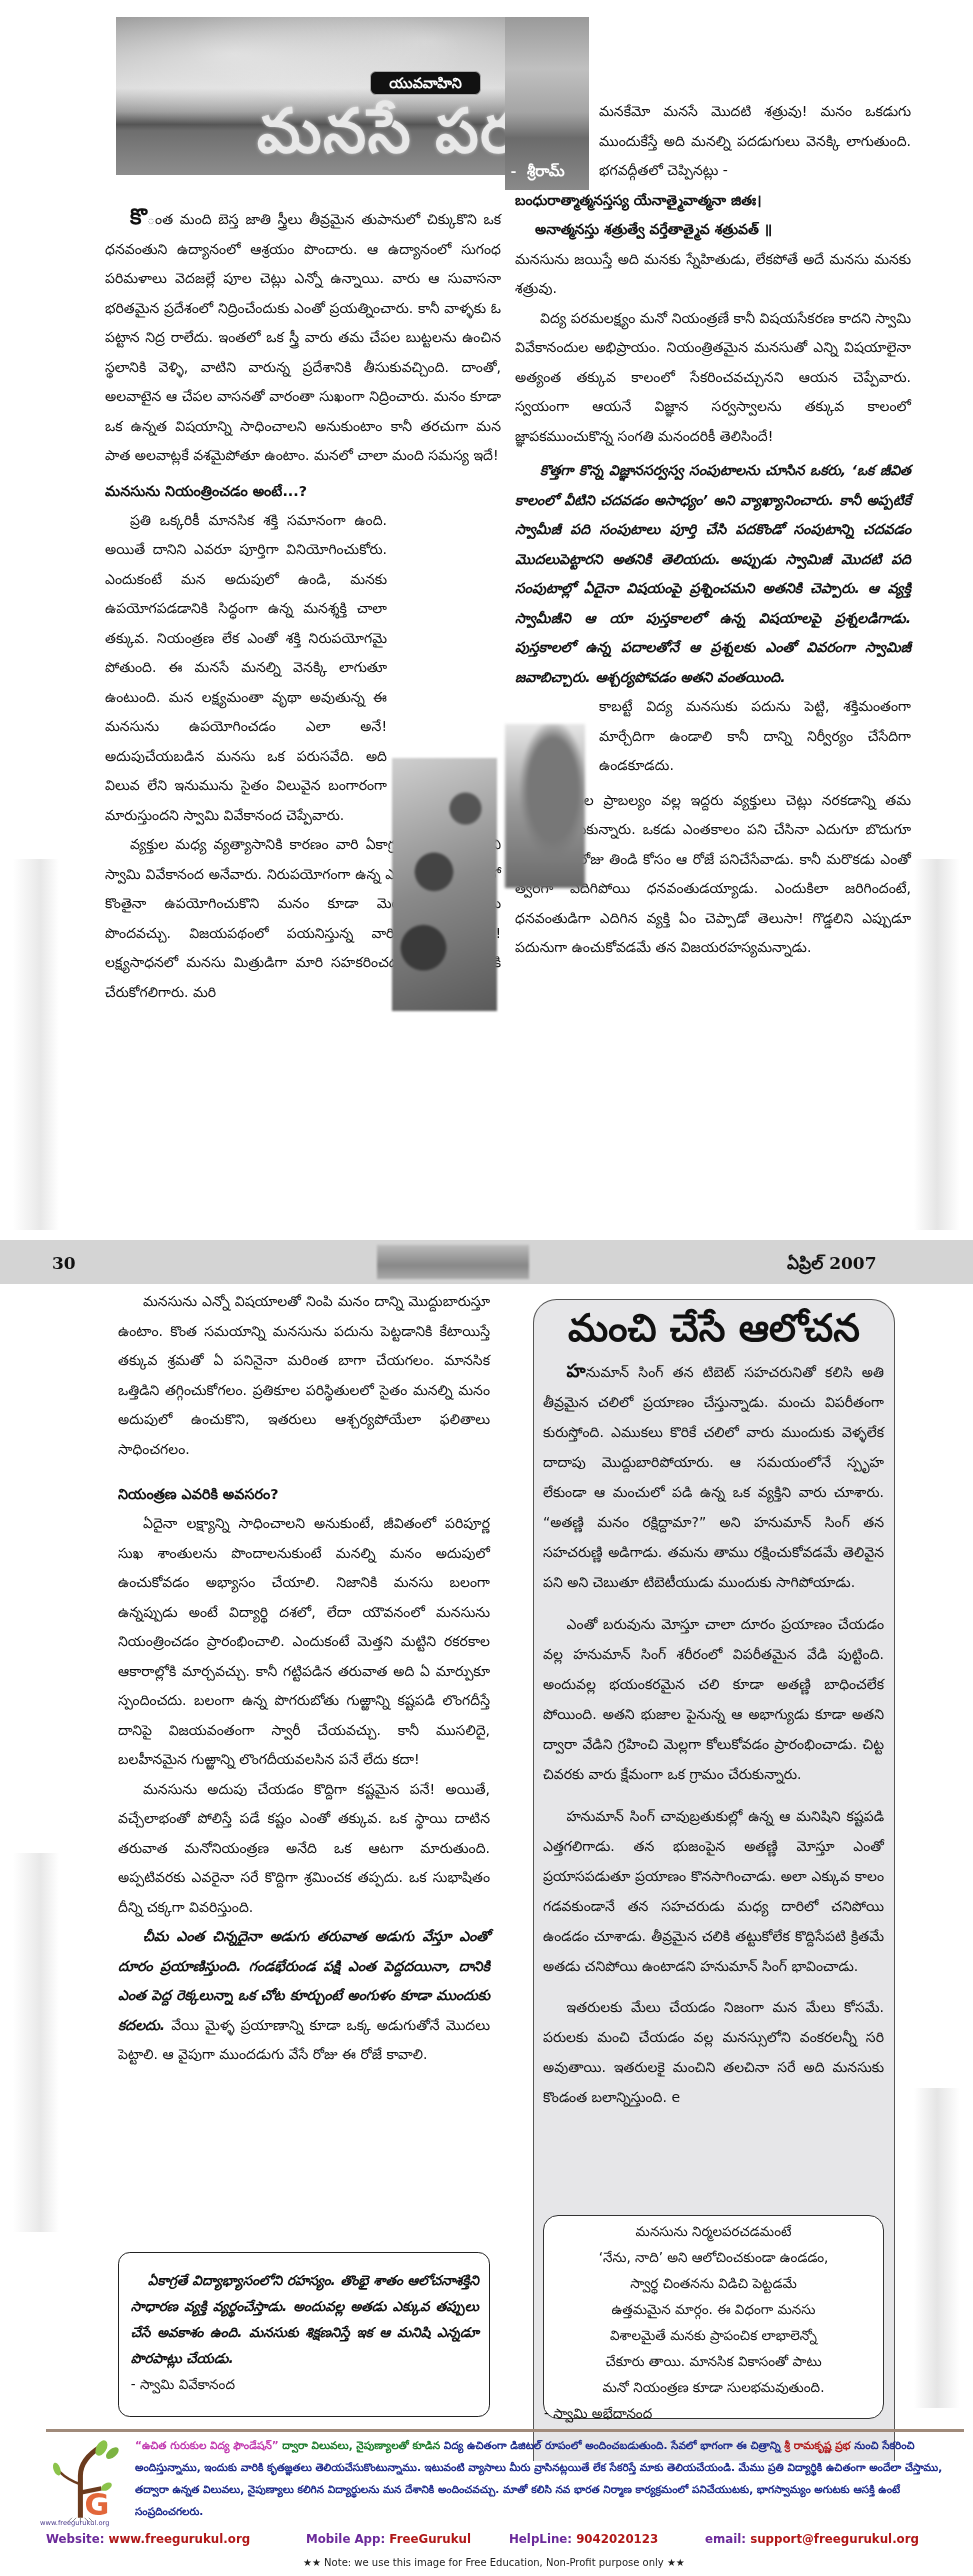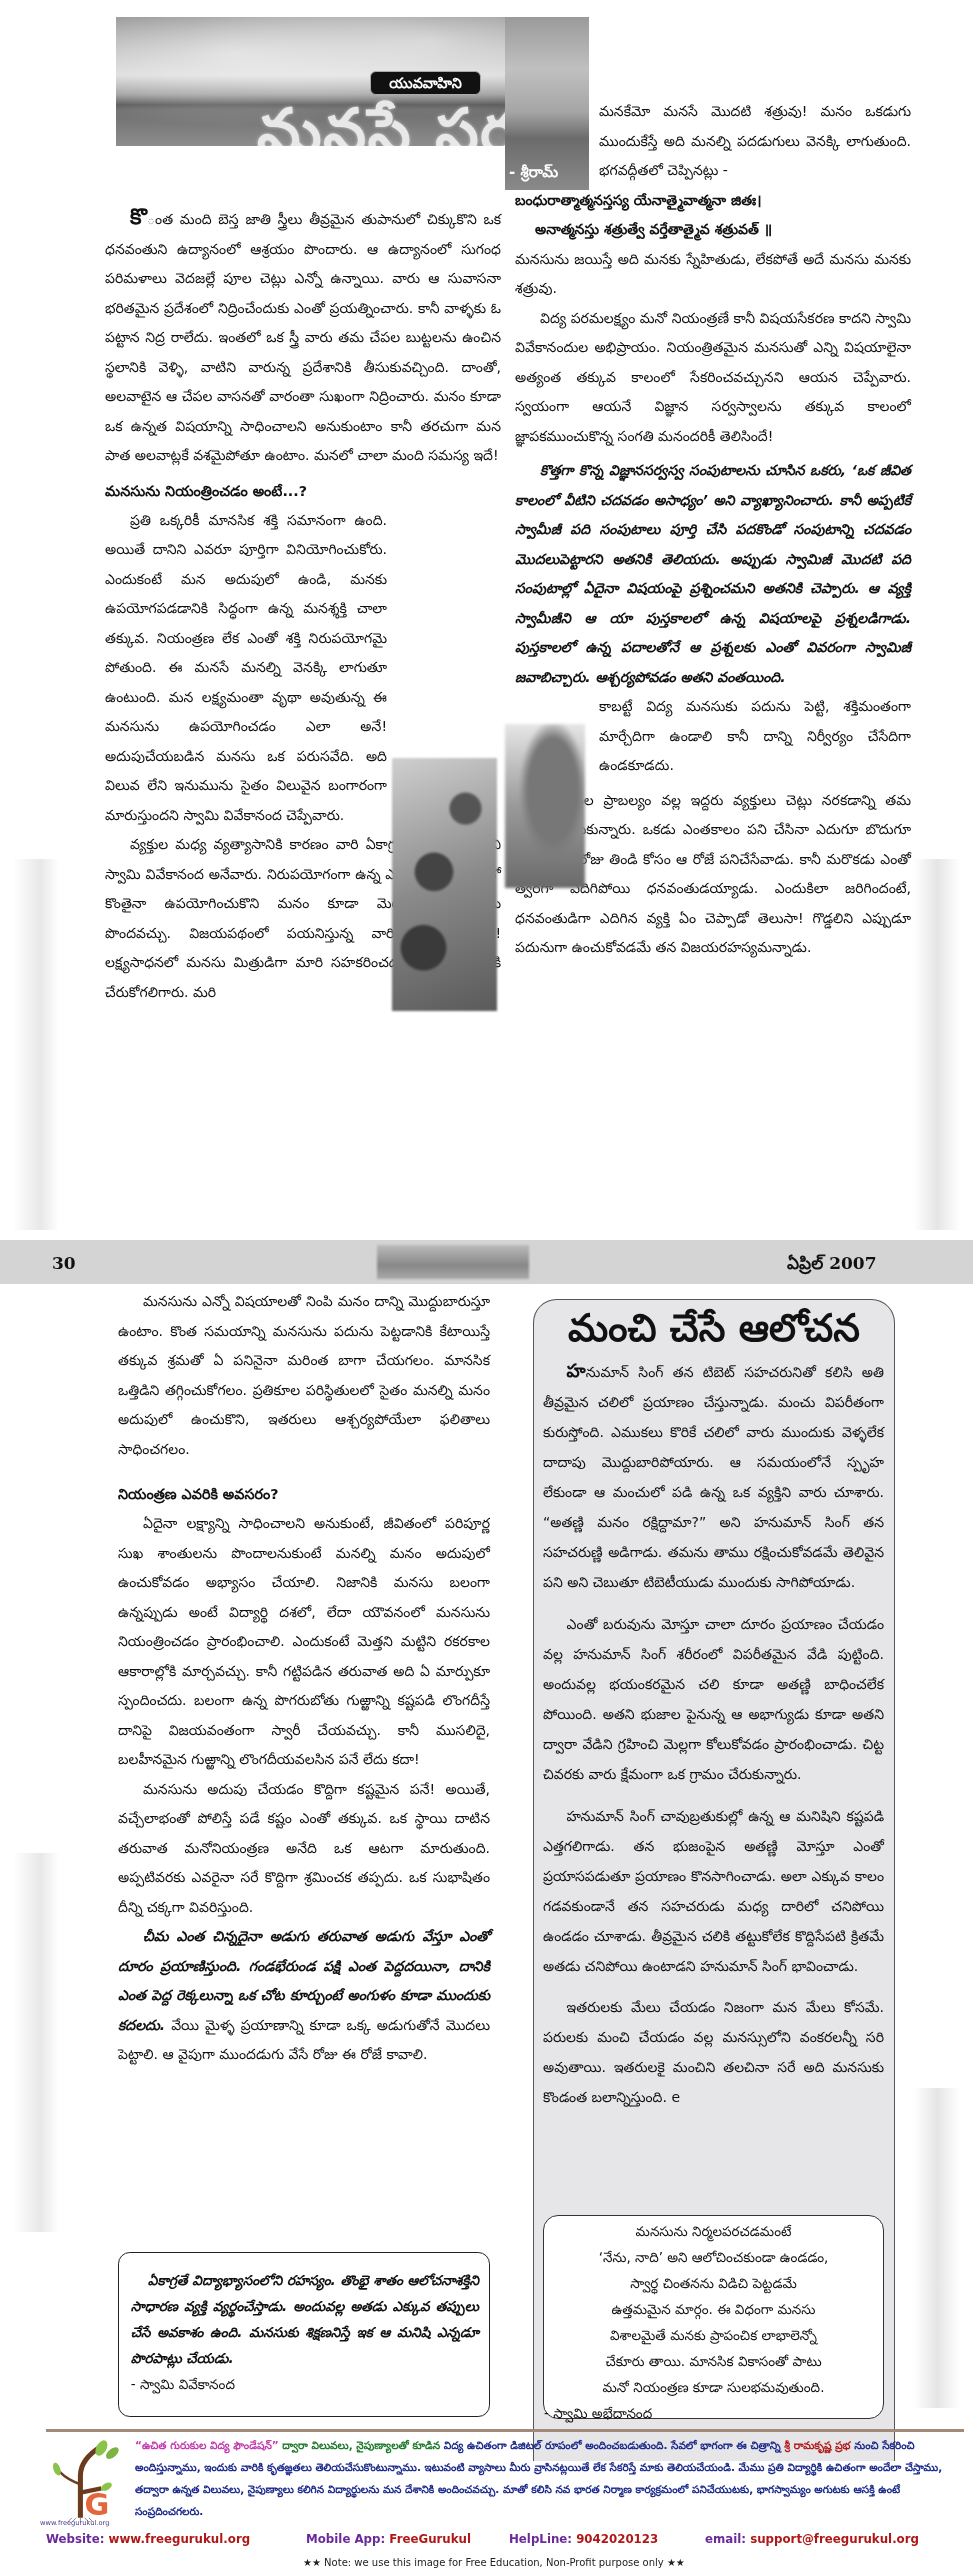--- a/index.html
+++ b/index.html
@@ -1,21 +1,21 @@
 <!DOCTYPE html>
 <html style="font-size:13.5px"><head>
 <meta charset="utf-8">
 <style>
   * { box-sizing: border-box; margin: 0; padding: 0; }
   html, body { width: 973px; height: 2576px; background: #ffffff; overflow: hidden; }
   body { font-family: "DejaVu Sans", sans-serif; color: #111; position: relative; }
 
   
   .banner {
-    position: absolute; left: 116px; top: 17px; width: 389px; height: 129px;
+    position: absolute; left: 116px; top: 17px; width: 389px; height: 158px;
     background: linear-gradient(180deg, #8a8a8a 0%, #b8b8b8 25%, #d8d8d8 45%, #9a9a9a 60%, #555 68%, #6e6e6e 72%, #8d8d8d 100%);
     overflow: hidden;
   }
   .banner::before {
     content: ""; position: absolute; left: 0; top: 0; right: 0; height: 122px;
     background: radial-gradient(ellipse at 30% 30%, rgba(255,255,255,0.55), rgba(255,255,255,0) 60%),
                 radial-gradient(ellipse at 80% 20%, rgba(255,255,255,0.5), rgba(255,255,255,0) 55%);
   }
   .banner-ext {
     position: absolute; left: 505px; top: 17px; width: 84px; height: 173px;
@@ -25,21 +25,21 @@
     position: absolute; left: 254px; top: 54px; width: 111px; height: 23.6px;
     background: #111; color: #fff; border: 0.8px solid #aaa; border-radius: 5.9px;
     font-size: 14.3px; line-height: 22px; text-align: center; font-weight: bold;
   }
   .banner-title {
     position: absolute; left: 141px; top: 80px; font-size: 61px; line-height: 67px;
     color: #e8e8e8; font-weight: bold; letter-spacing: 1.7px; white-space: nowrap;
     text-shadow: 0 0 3.4px rgba(255,255,255,0.6);
   }
   .author {
-    position: absolute; left: 509px; top: 163px; font-size: 15px; color: #fff; font-weight: bold;
+    position: absolute; left: 509px; top: 163px; font-size: 15px; color: #fff; font-weight: bold; font-family: Liberation Mono, monospace;
   }
 
   .col { position: absolute; font-size: 14px; line-height: 29.5px; text-align: justify; }
   .col p { margin-bottom: 0; }
   .col .indent { text-indent: 25px; }
   .col h3 { font-size: 14.3px; font-weight: bold; line-height: 30px; margin-top: 5px; }
   .dropcap { font-weight: 900; font-size: 22px; }
   .bold-it { font-weight: bold; font-style: italic; }
   .verse { font-weight: bold; font-size: 14px; line-height: 29.5px; }
 

